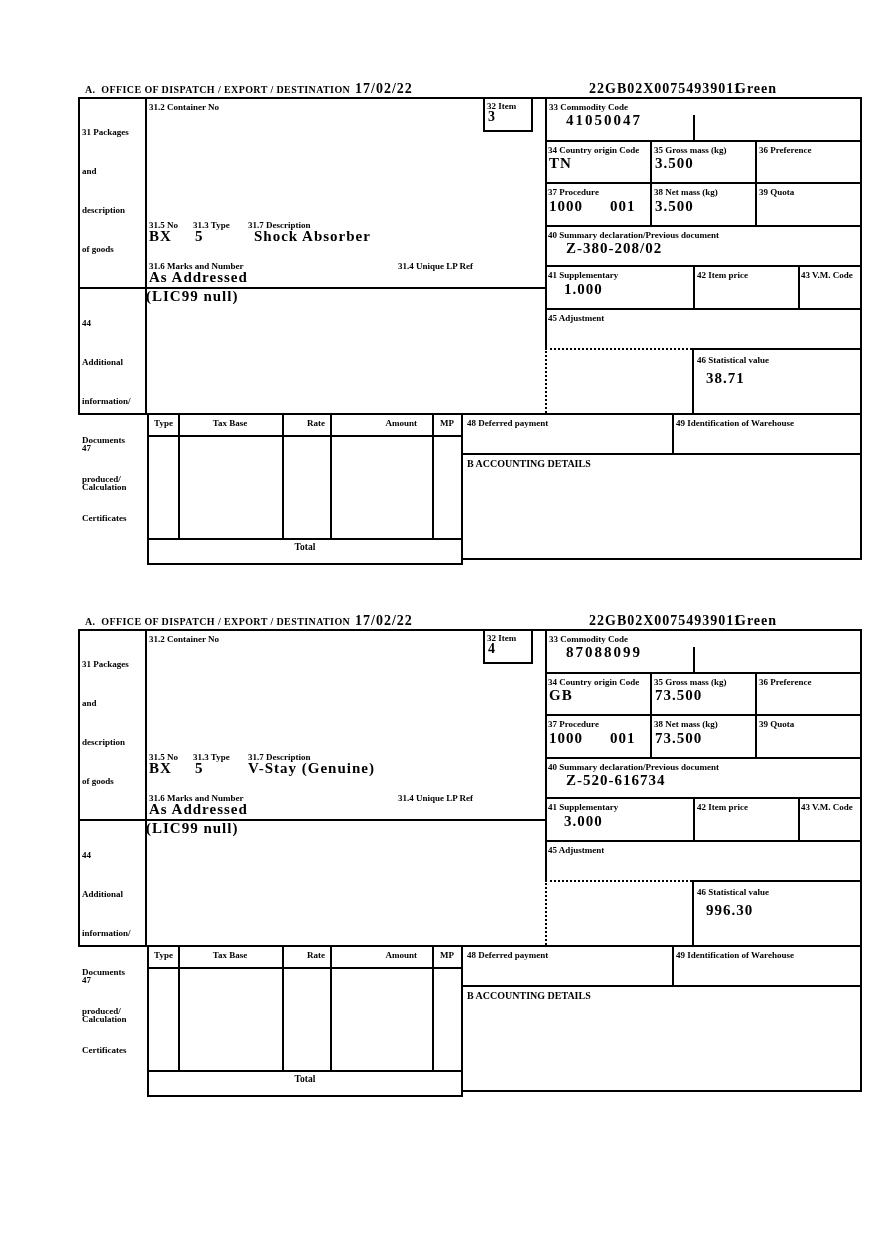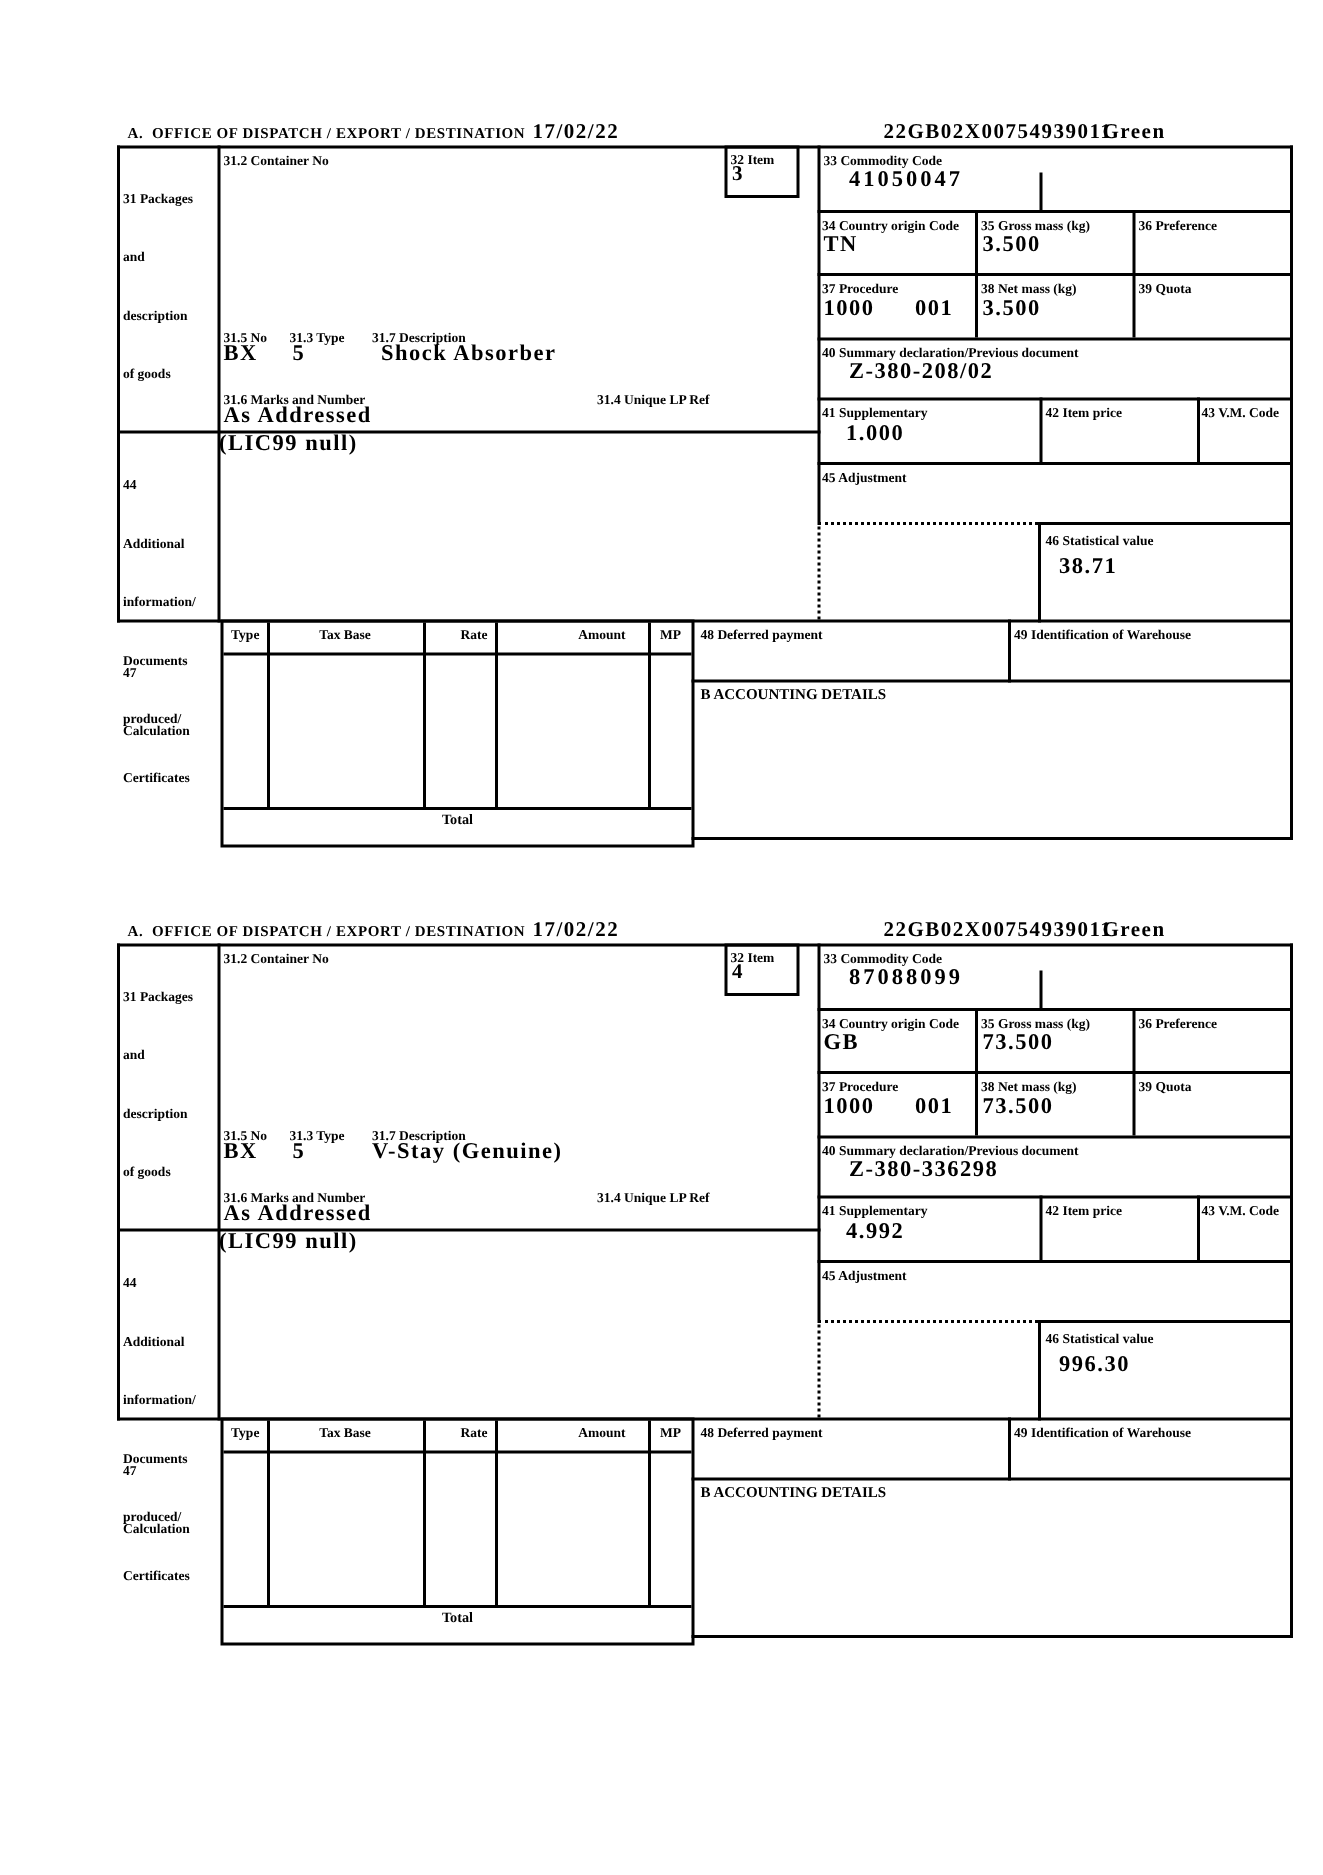--- a/index.html
+++ b/index.html
@@ -211,23 +211,23 @@
     <div class="lbl" style="left:576px;top:64px">35 Gross mass (kg)</div>
     <div class="val" style="left:577px;top:76px">73.500</div>
     <div class="lbl" style="left:681px;top:64px">36 Preference</div>
     <div class="lbl" style="left:470px;top:106px">37 Procedure</div>
     <div class="val" style="left:471px;top:119px">1000</div>
     <div class="val" style="left:532px;top:119px">001</div>
     <div class="lbl" style="left:576px;top:106px">38 Net mass (kg)</div>
     <div class="val" style="left:577px;top:119px">73.500</div>
     <div class="lbl" style="left:681px;top:106px">39 Quota</div>
     <div class="lbl" style="left:470px;top:149px">40 Summary declaration/Previous document</div>
-    <div class="val" style="left:488px;top:161px">Z-380-336298</div>
+    <div class="val" style="left:488px;top:161px">Z-520-616734</div>
     <div class="lbl" style="left:470px;top:189px">41 Supplementary</div>
-    <div class="val" style="left:486px;top:202px">4.992</div>
+    <div class="val" style="left:486px;top:202px">3.000</div>
     <div class="lbl" style="left:619px;top:189px">42 Item price</div>
     <div class="lbl" style="left:723px;top:189px">43 V.M. Code</div>
     <div class="lbl" style="left:470px;top:232px">45 Adjustment</div>
     <div class="lbl" style="left:619px;top:274px">46 Statistical value</div>
     <div class="val" style="left:628px;top:291px">996.30</div>
 
     <div class="th ctr" style="left:71px;top:338px;width:29px">Type</div>
     <div class="th ctr" style="left:102px;top:338px;width:100px">Tax Base</div>
     <div class="th rgt" style="left:204px;top:338px;width:46px;padding-right:3px">Rate</div>
     <div class="th rgt" style="left:254px;top:338px;width:98px;padding-right:13px">Amount</div>

